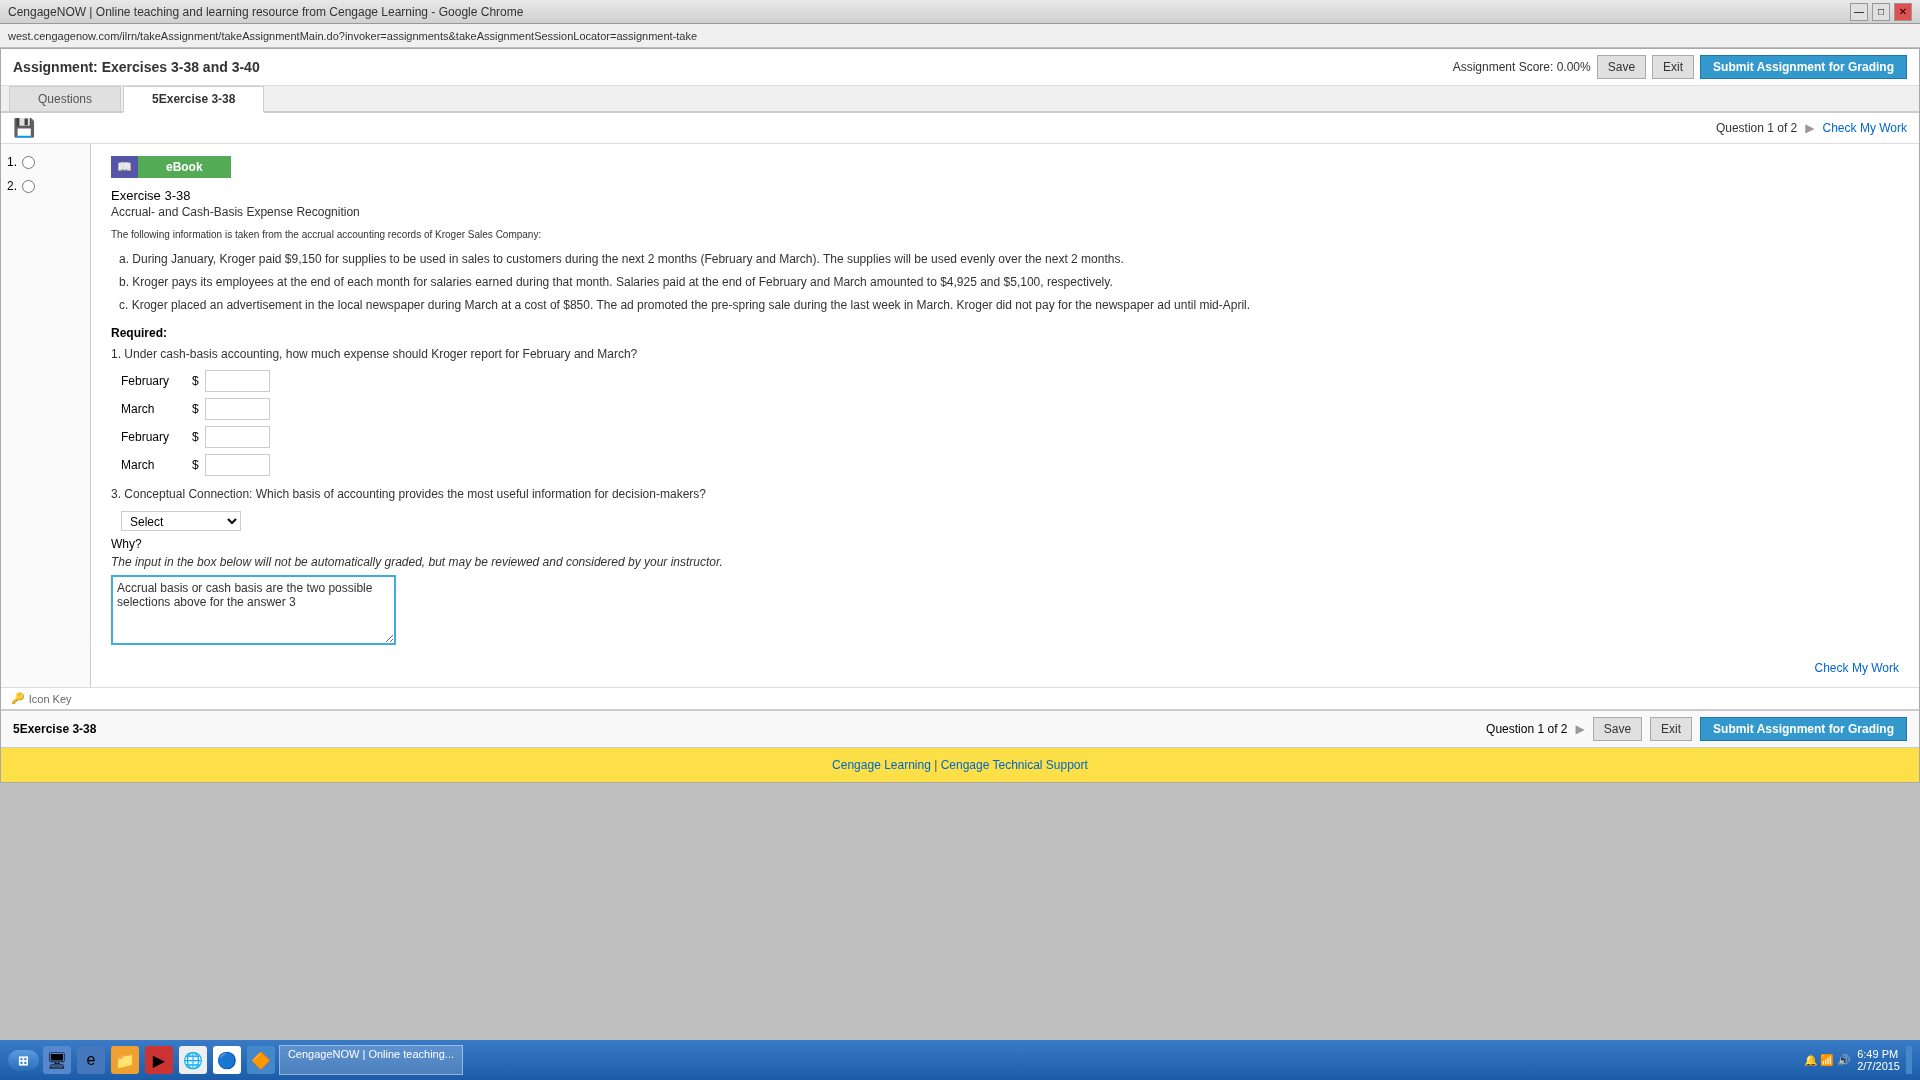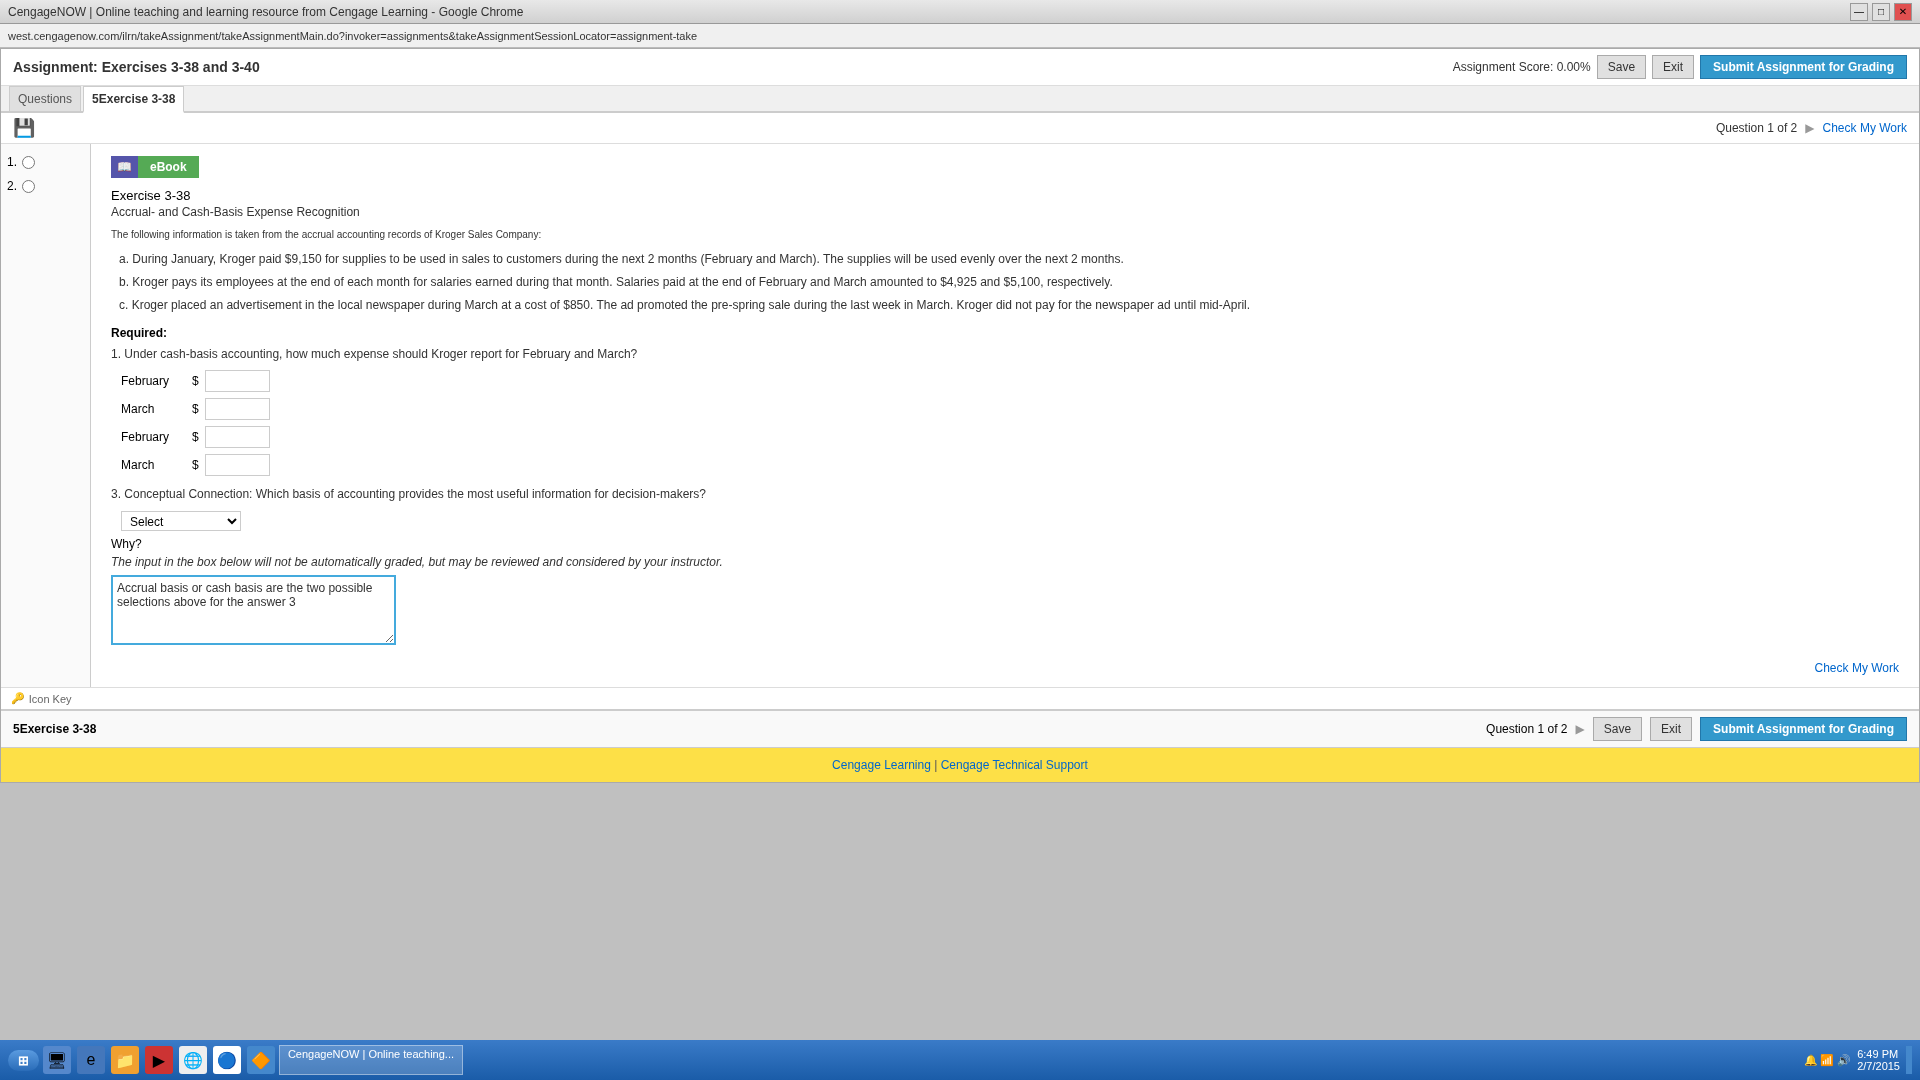--- a/index.html
+++ b/index.html
@@ -83,21 +83,21 @@
     
     .tab-bar {
       background: #f0f0f0;
       border-bottom: 2px solid #ccc;
       padding: 0 8px;
       display: flex;
       align-items: flex-end;
       gap: 2px;
     }
     .tab {
-      padding: 5px 8px;
+      padding: 5px 28px;
       font-size: 12px;
       border: 1px solid #ccc;
       border-bottom: none;
       background: #e0e0e0;
       cursor: pointer;
       color: #555;
       text-align: right;
     }
     .tab.active {
       background: #fff;
@@ -142,21 +142,21 @@
     }
     .ebook-icon-box {
       background: #5555aa;
       color: #fff;
       padding: 4px 6px;
       font-size: 12px;
     }
     .ebook-label-box {
       background: #55aa55;
       color: #fff;
-      padding: 4px 12px;
+      padding: 4px 28px;
       font-size: 12px;
       font-weight: bold;
     }
 
     .exercise-title { font-weight: normal; font-size: 13px; margin-bottom: 2px; }
     .exercise-subtitle { font-size: 12px; color: #333; margin-bottom: 8px; }
     .exercise-intro { font-size: 10px; color: #333; margin-bottom: 8px; line-height: 1.5; }
     .exercise-items { font-size: 12px; color: #333; margin-bottom: 4px; line-height: 1.6; margin-left: 8px; }
 
     .required-label { font-weight: bold; font-size: 12px; margin: 10px 0 6px 0; }

